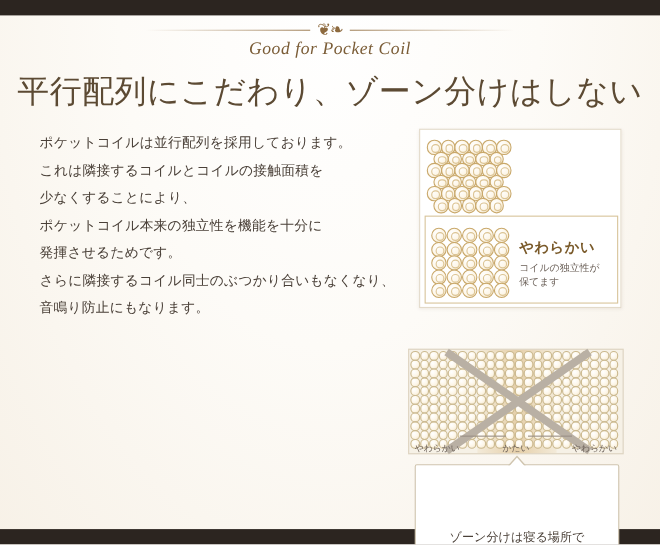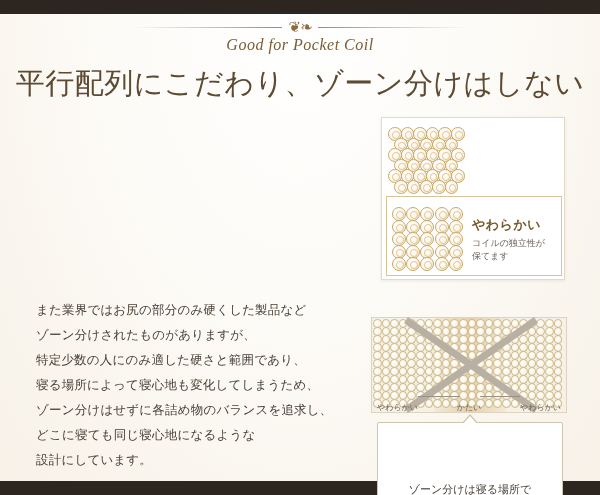--- a/index.html
+++ b/index.html
@@ -267,27 +267,27 @@
 
   <div class="ornament-wrap">
     <div class="orn-line"></div>
     <div class="orn-center">❦❧</div>
     <div class="orn-line right"></div>
   </div>
 
   <div class="eyebrow">Good for Pocket Coil</div>
   <div class="headline">平行配列にこだわり、ゾーン分けはしない</div>
 
-  <div class="para para-2">また業界ではお尻の部分のみ硬くした製品など
-ゾーン分けされたものがありますが、
-特定少数の人にのみ適した硬さと範囲であり、
-寝る場所によって寝心地も変化してしまうため、
-ゾーン分けはせずに各詰め物のバランスを追求し、
-どこに寝ても同じ寝心地になるような
-設計にしています。</div>
+  <div class="para para-1">ポケットコイルは並行配列を採用しております。
+これは隣接するコイルとコイルの接触面積を
+少なくすることにより、
+ポケットコイル本来の独立性を機能を十分に
+発揮させるためです。
+さらに隣接するコイル同士のぶつかり合いもなくなり、
+音鳴り防止にもなります。</div>
 
   <div class="compare-card">
     <div class="cmp-box-outline"></div>
 
     <div class="cmp-row top">
       <div class="cmp-illus" id="illus-staggered">
           <div class="coil" style="left: -2px; top: -1px; width: 13.5px; height: 13.5px;">
             <div class="coil inner" style="left: 2.97px; top: 2.97px; width: 7.56px; height: 7.56px; background: transparent;"></div>
           </div>
           <div class="coil" style="left: 10.6px; top: -1px; width: 13.5px; height: 13.5px;">

